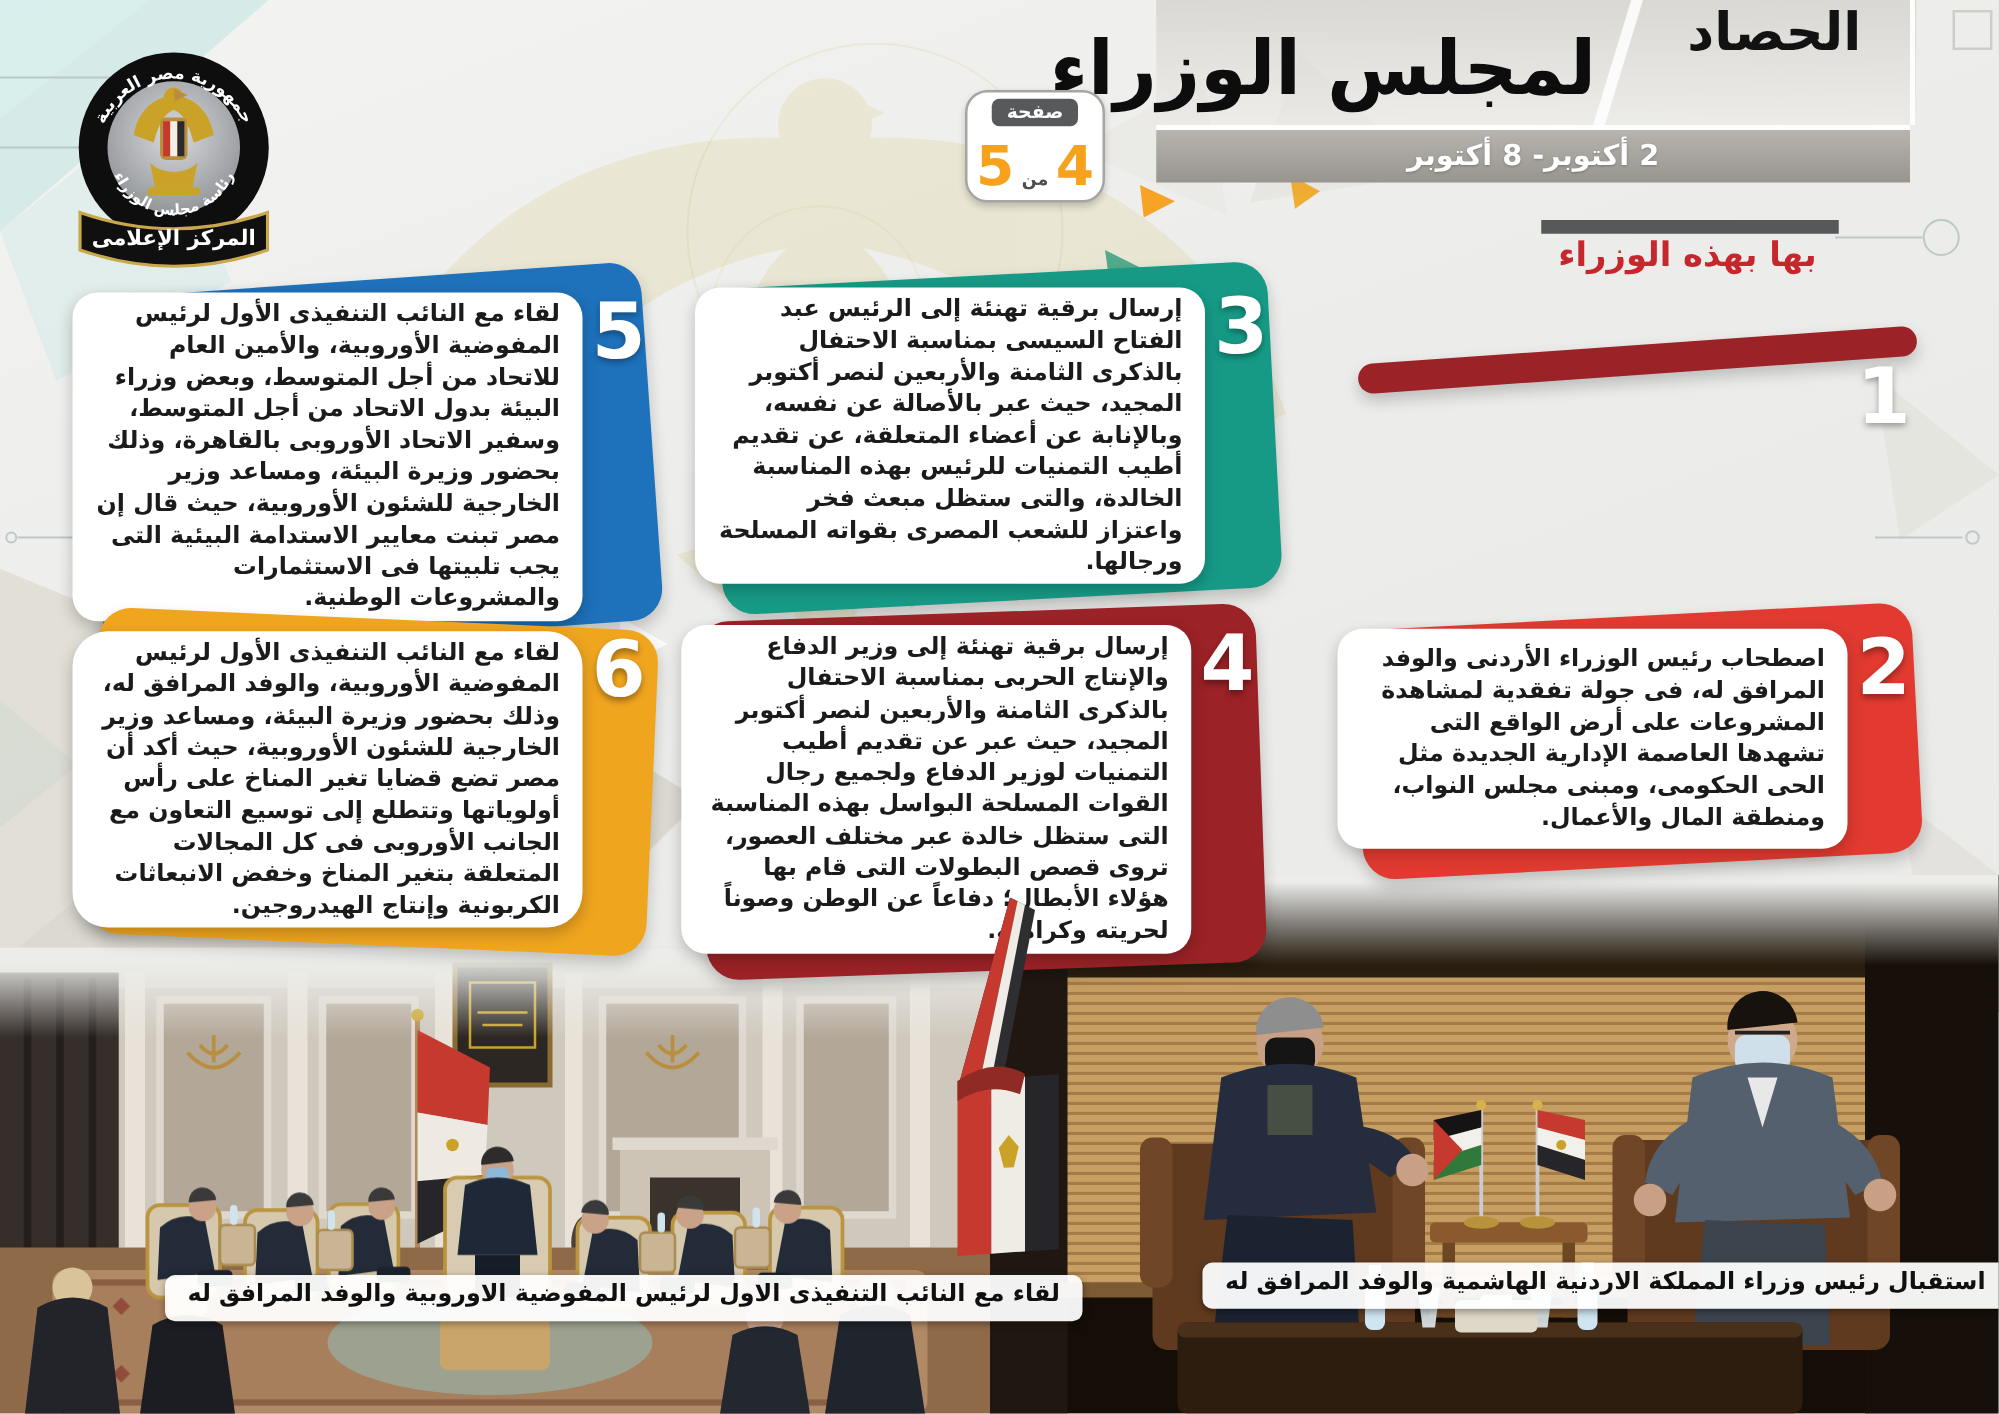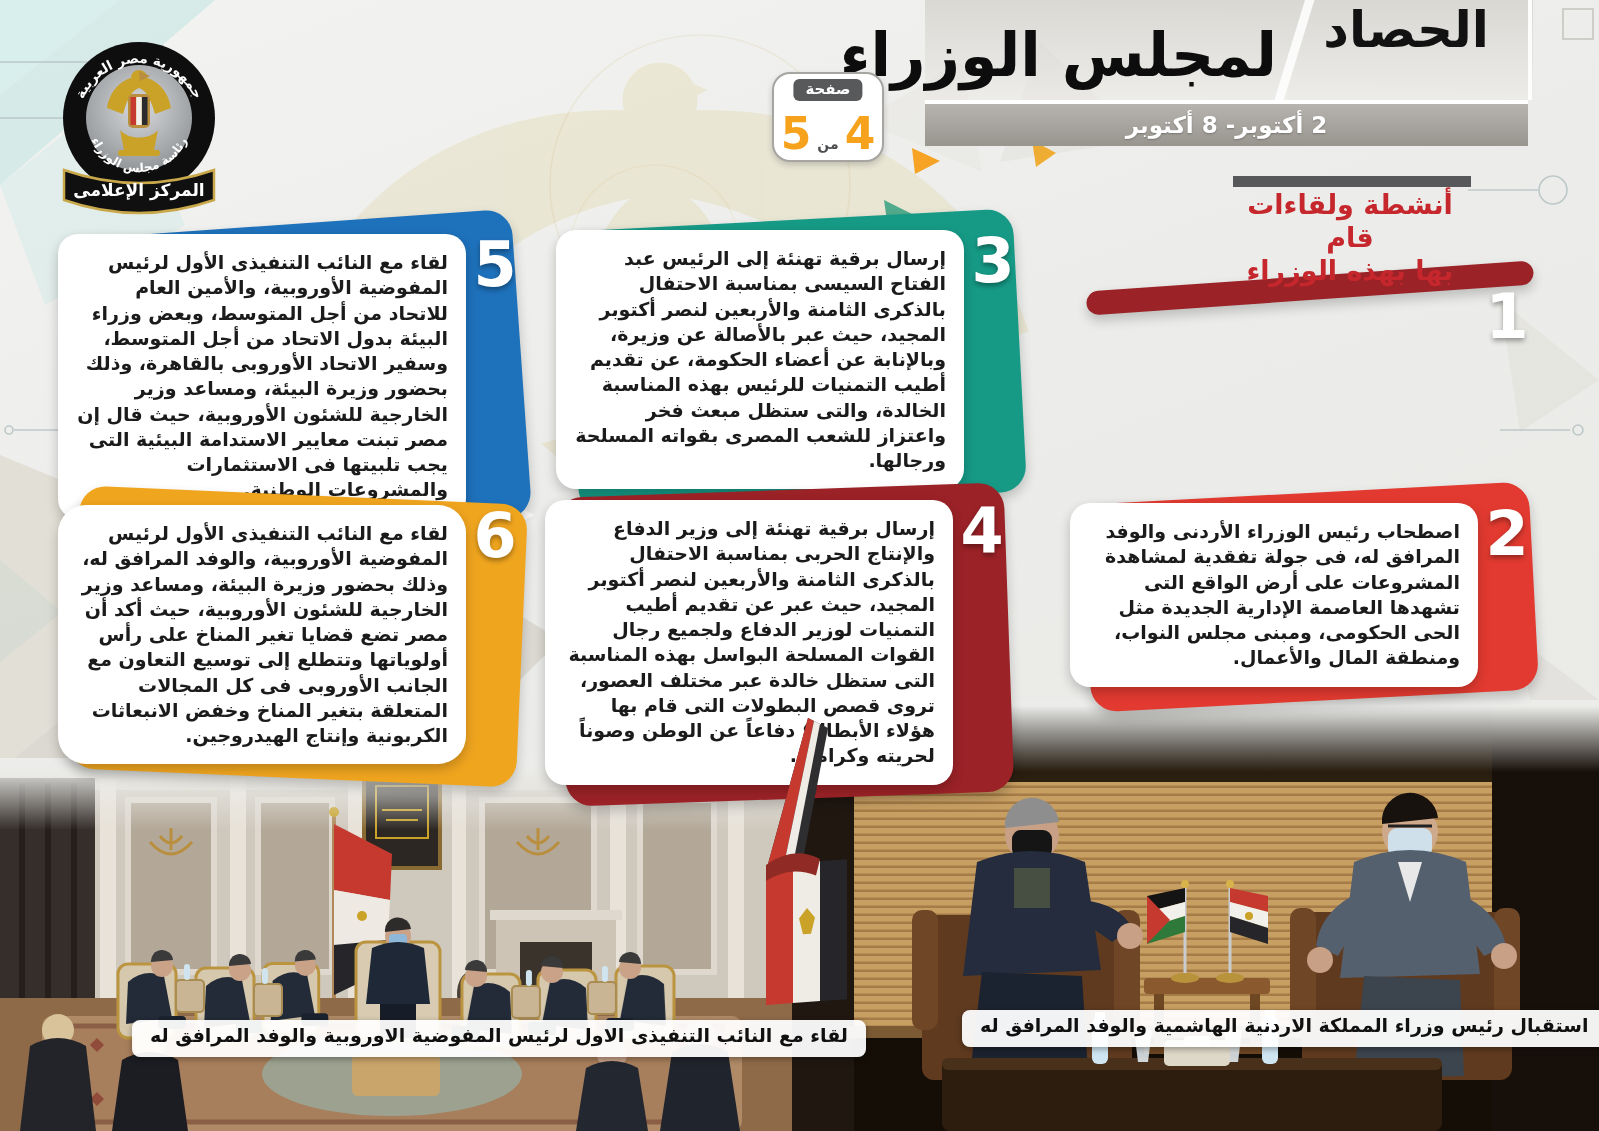--- a/index.html
+++ b/index.html
@@ -12,21 +12,21 @@
   
   .bg-layer{position:absolute;inset:0;z-index:1;pointer-events:none;}
 
   
   .header-panel{position:absolute;left:925px;top:0;width:608px;height:100px;z-index:2;
     background:linear-gradient(180deg,rgba(210,208,203,.75),rgba(236,234,230,.55));}
   .header-vline{position:absolute;left:1528px;top:0;width:4px;height:100px;background:#fdfdfc;z-index:3;}
   .header-slash{position:absolute;left:1289px;top:-6px;width:9px;height:118px;background:rgba(255,255,255,.85);
     transform:rotate(17deg);z-index:3;}
   .title-small{position:absolute;right:110px;top:2px;z-index:4;text-align:right;direction:rtl;
-    color:#121212;font-weight:900;font-size:50px;line-height:1.12;}
+    color:#121212;font-weight:900;font-size:42px;line-height:1.12;}
   .title-large{position:absolute;right:322px;top:20px;z-index:4;direction:rtl;white-space:nowrap;
     color:#0d0d0d;font-weight:700;font-size:60px;letter-spacing:-1px;}
   .date-bar{position:absolute;left:925px;top:100px;width:603px;height:46px;z-index:4;
     background:linear-gradient(180deg,#b7b4af,#98958f);border-top:4px solid #ffffff;
     display:flex;align-items:center;justify-content:center;direction:rtl;
     color:#fff;font-weight:800;font-size:23px;text-shadow:0 1px 2px rgba(0,0,0,.25);text-align:center;}
   .corner-square{position:absolute;left:1562px;top:8px;width:32px;height:32px;border:2px solid #cfcdc8;z-index:2;}
 
   
   .page-badge{position:absolute;left:772px;top:72px;width:112px;height:90px;z-index:5;
@@ -47,21 +47,21 @@
   .section-title{position:absolute;left:1222px;top:189px;width:256px;z-index:4;direction:rtl;
     text-align:center;color:var(--accent,#c5272d);font-size:27px;font-weight:900;line-height:1.22;}
 
   
   .card{position:absolute;z-index:3;}
   .card .shape{position:absolute;left:16px;right:0;top:-10px;bottom:-14px;border-radius:26px;
     background:var(--c,#999);transform:rotate(var(--rot,-3deg));box-shadow:0 6px 12px rgba(0,0,0,.2);}
   .card .num{position:absolute;right:0px;top:0px;width:54px;z-index:2;text-align:center;color:#fff;
     font-size:62px;font-weight:900;line-height:1;text-shadow:0 3px 5px rgba(0,0,0,.35);}
   .card .content{position:relative;z-index:1;margin-right:56px;background:#fff;border-radius:20px;
-    box-shadow:0 5px 12px rgba(0,0,0,.22);padding:16px 18px;display:flex;align-items:center;}
+    box-shadow:0 5px 12px rgba(0,0,0,.22);padding:5px 18px;display:flex;align-items:center;}
   .card .content p{margin:0;direction:rtl;text-align:right;color:#1b1b1b;
     font-size:19px;font-weight:700;line-height:1.33;}
   .c1{left:1070px;top:286px;width:464px;} .c1 .content{min-height:156px;} .c1{--rot:-4deg;}
   .c2{left:1070px;top:503px;width:464px;} .c2 .content{min-height:176px;} .c2{--rot:-3deg;}
   .c3{left:556px;top:230px;width:464px;}  .c3 .content{min-height:228px;} .c3{--rot:-3deg;}
   .c4{left:545px;top:500px;width:464px;}  .c4 .content{min-height:198px;} .c4{--rot:-2deg;}
   .c5{left:58px;top:234px;width:464px;}   .c5 .content{min-height:236px;} .c5{--rot:-4deg;}
   .c6{left:58px;top:505px;width:464px;}   .c6 .content{min-height:228px;border-radius:28px;} .c6{--rot:2.5deg;}
 
   
@@ -192,40 +192,39 @@
       </text>
       <g>
         <path d="M6,132 Q81,158 156,132 L156,162 Q81,188 6,162 Z" fill="#101010" stroke="#c9a84c" stroke-width="2.5"></path>
         <text x="81" y="158" font-size="17" font-weight="bold" fill="#ffffff" text-anchor="middle" direction="rtl">المركز الإعلامى</text>
       </g>
     </svg>
   </div>
 
   <div class="section-bar"></div>
   <div class="section-title">
-    <div>أنشطة ولقاءات قام</div>
     <div>بها بهذه الوزراء</div>
   </div>
 
   <div class="card c1" style="--c: #9b2227;">
     <div class="shape"></div>
     <div class="num">1</div>
   </div>
   <div class="card c2" style="--c: #e23a30;">
     <div class="shape"></div>
     <div class="num">2</div>
     <div class="content">
         <p>اصطحاب رئيس الوزراء الأردنى والوفد المرافق له، فى جولة تفقدية لمشاهدة المشروعات على أرض الواقع التى تشهدها العاصمة الإدارية الجديدة مثل الحى الحكومى، ومبنى مجلس النواب، ومنطقة المال والأعمال.</p>
       </div>
   </div>
   <div class="card c3" style="--c: #169a86;">
     <div class="shape"></div>
     <div class="num">3</div>
     <div class="content">
-        <p>إرسال برقية تهنئة إلى الرئيس عبد الفتاح السيسى بمناسبة الاحتفال بالذكرى الثامنة والأربعين لنصر أكتوبر المجيد، حيث عبر بالأصالة عن وزيرة، وبالإنابة عن أعضاء الحكومة، عن تقديم أطيب التمنيات للرئيس بهذه المناسبة الخالدة، والتى ستظل مبعث فخر واعتزاز للشعب المصرى بقواته المسلحة ورجالها.</p>
+        <p>إرسال برقية تهنئة إلى الرئيس عبد الفتاح السيسى بمناسبة الاحتفال بالذكرى الثامنة والأربعين لنصر أكتوبر المجيد، حيث عبر بالأصالة عن نفسه، وبالإنابة عن أعضاء المتعلقة، عن تقديم أطيب التمنيات للرئيس بهذه المناسبة الخالدة، والتى ستظل مبعث فخر واعتزاز للشعب المصرى بقواته المسلحة ورجالها.</p>
       </div>
   </div>
   <div class="card c4" style="--c: #9b2227;">
     <div class="shape"></div>
     <div class="num">4</div>
     <div class="content">
         <p>إرسال برقية تهنئة إلى وزير الدفاع والإنتاج الحربى بمناسبة الاحتفال بالذكرى الثامنة والأربعين لنصر أكتوبر المجيد، حيث عبر عن تقديم أطيب التمنيات لوزير الدفاع ولجميع رجال القوات المسلحة البواسل بهذه المناسبة التى ستظل خالدة عبر مختلف العصور، تروى قصص البطولات التى قام بها هؤلاء الأبطال؛ دفاعاً عن الوطن وصوناً لحريته وكرامته.</p>
       </div>
   </div>
   <div class="card c5" style="--c: #1e71bb;">

